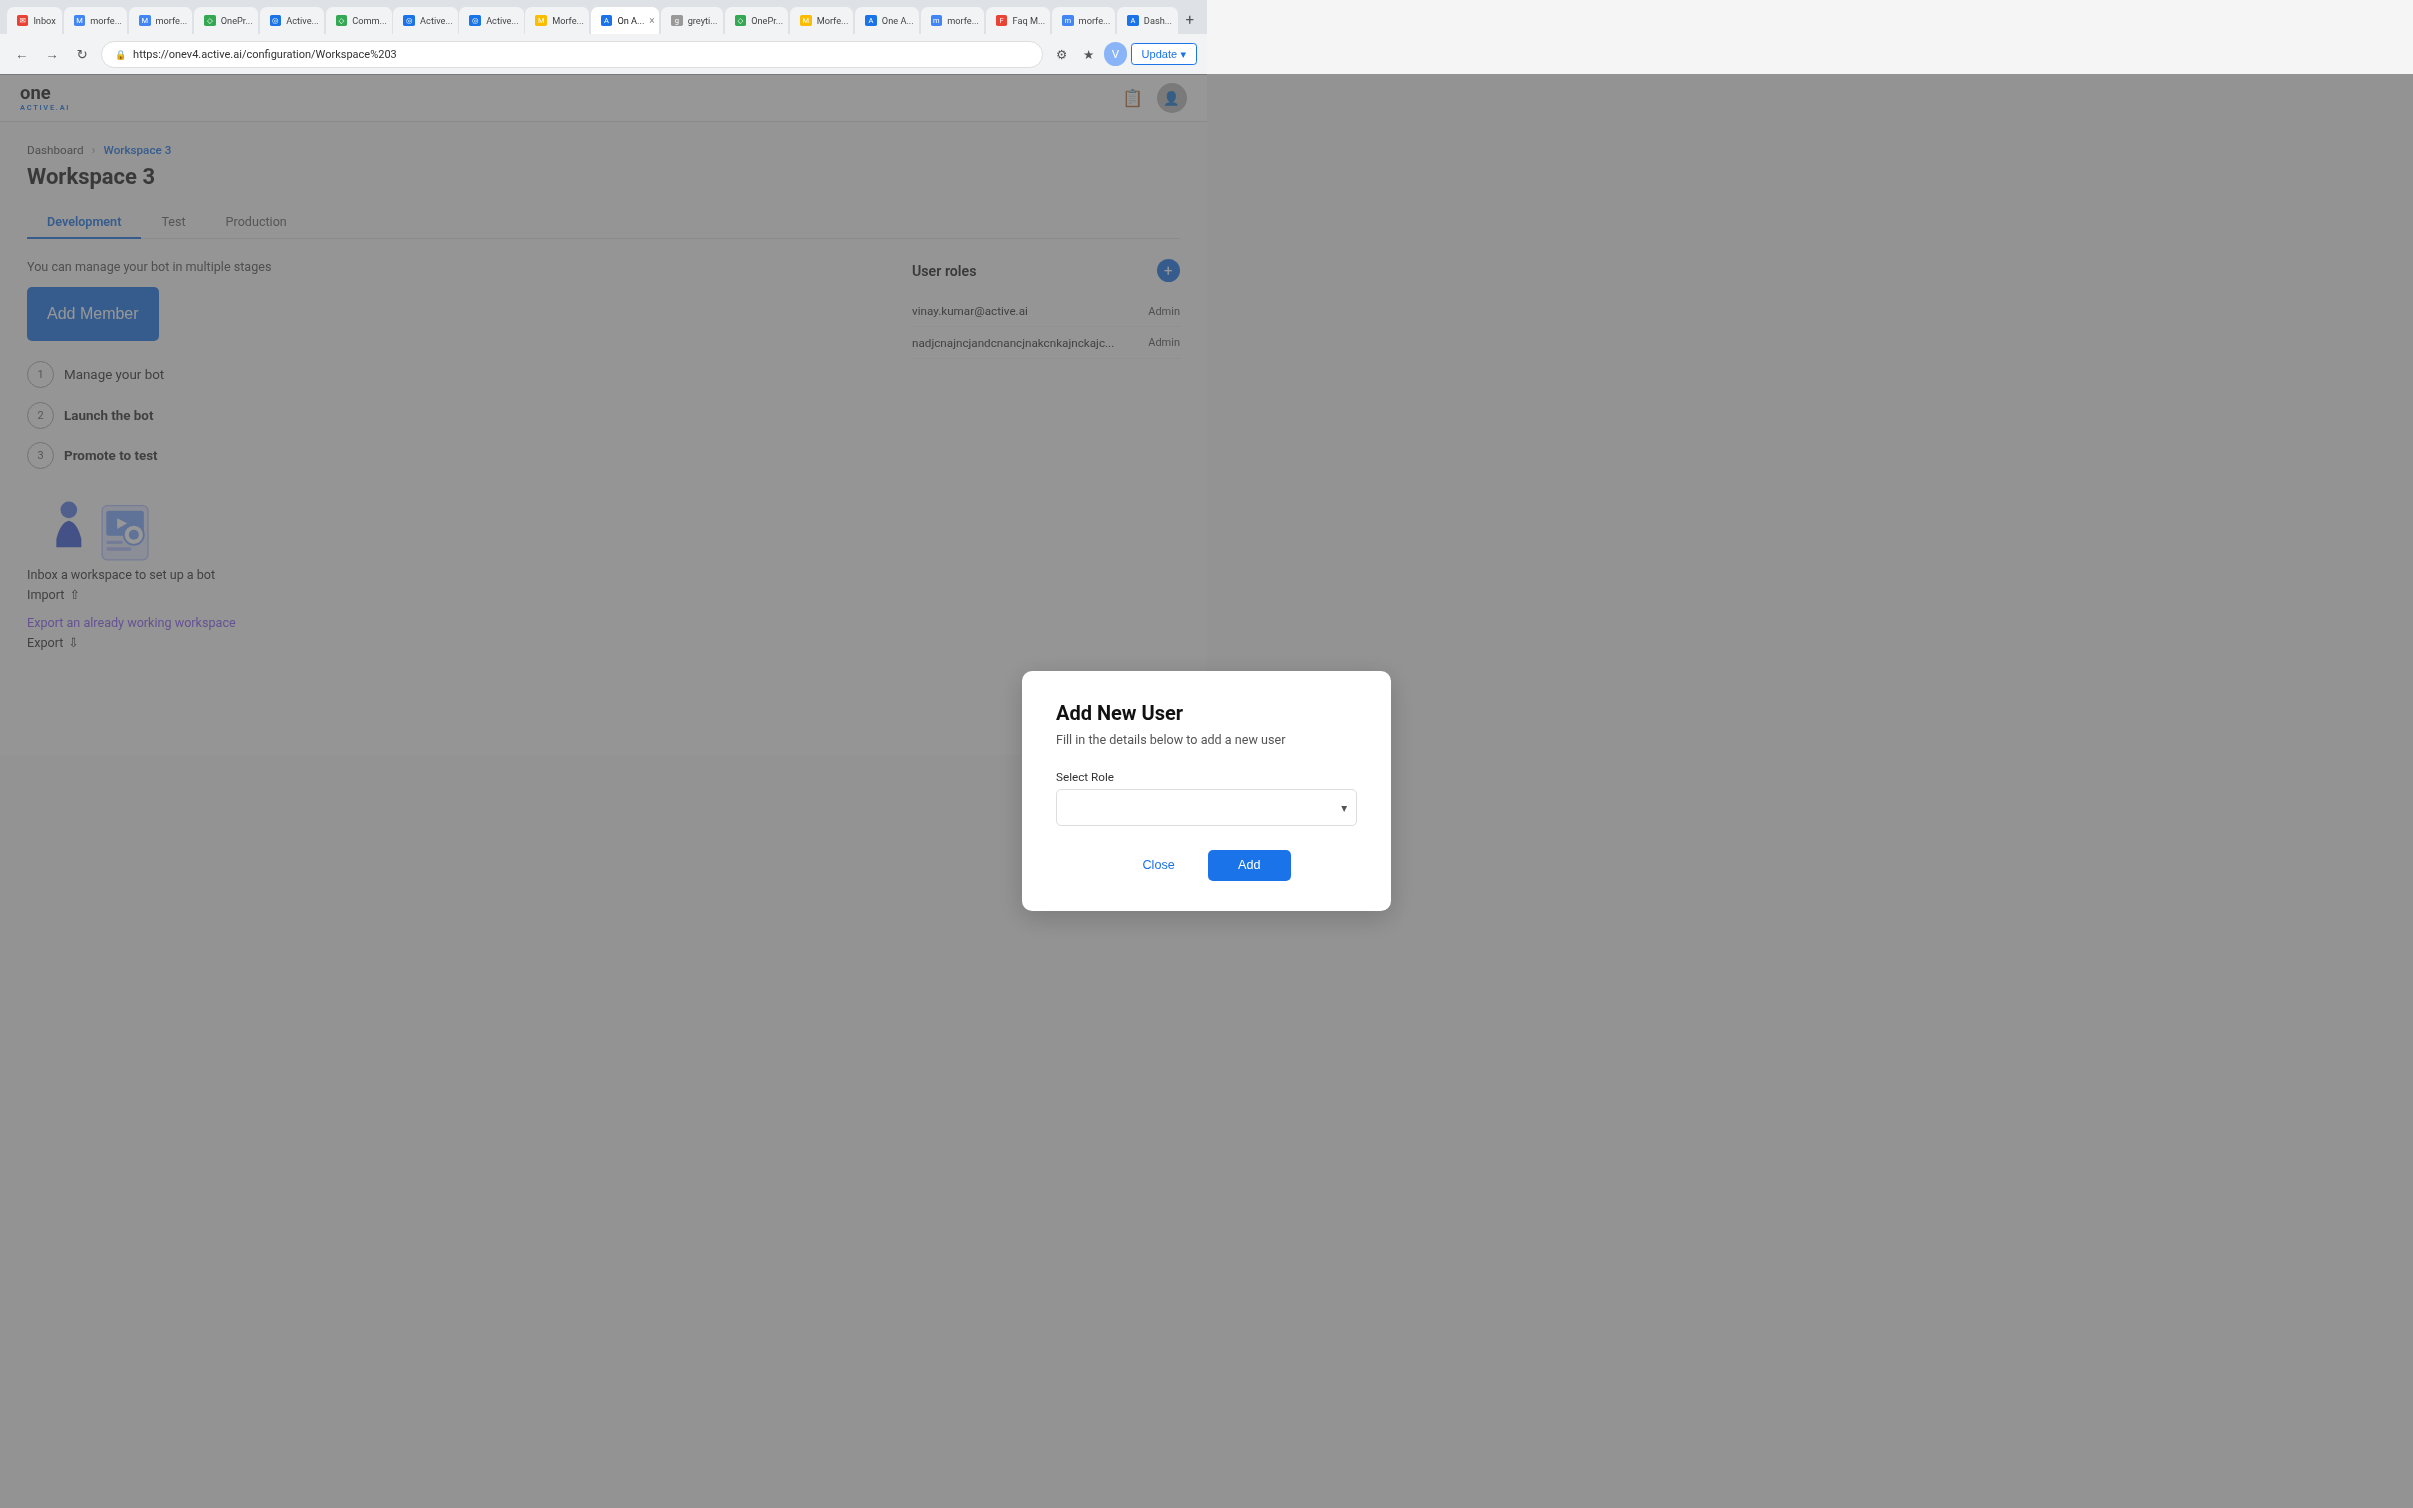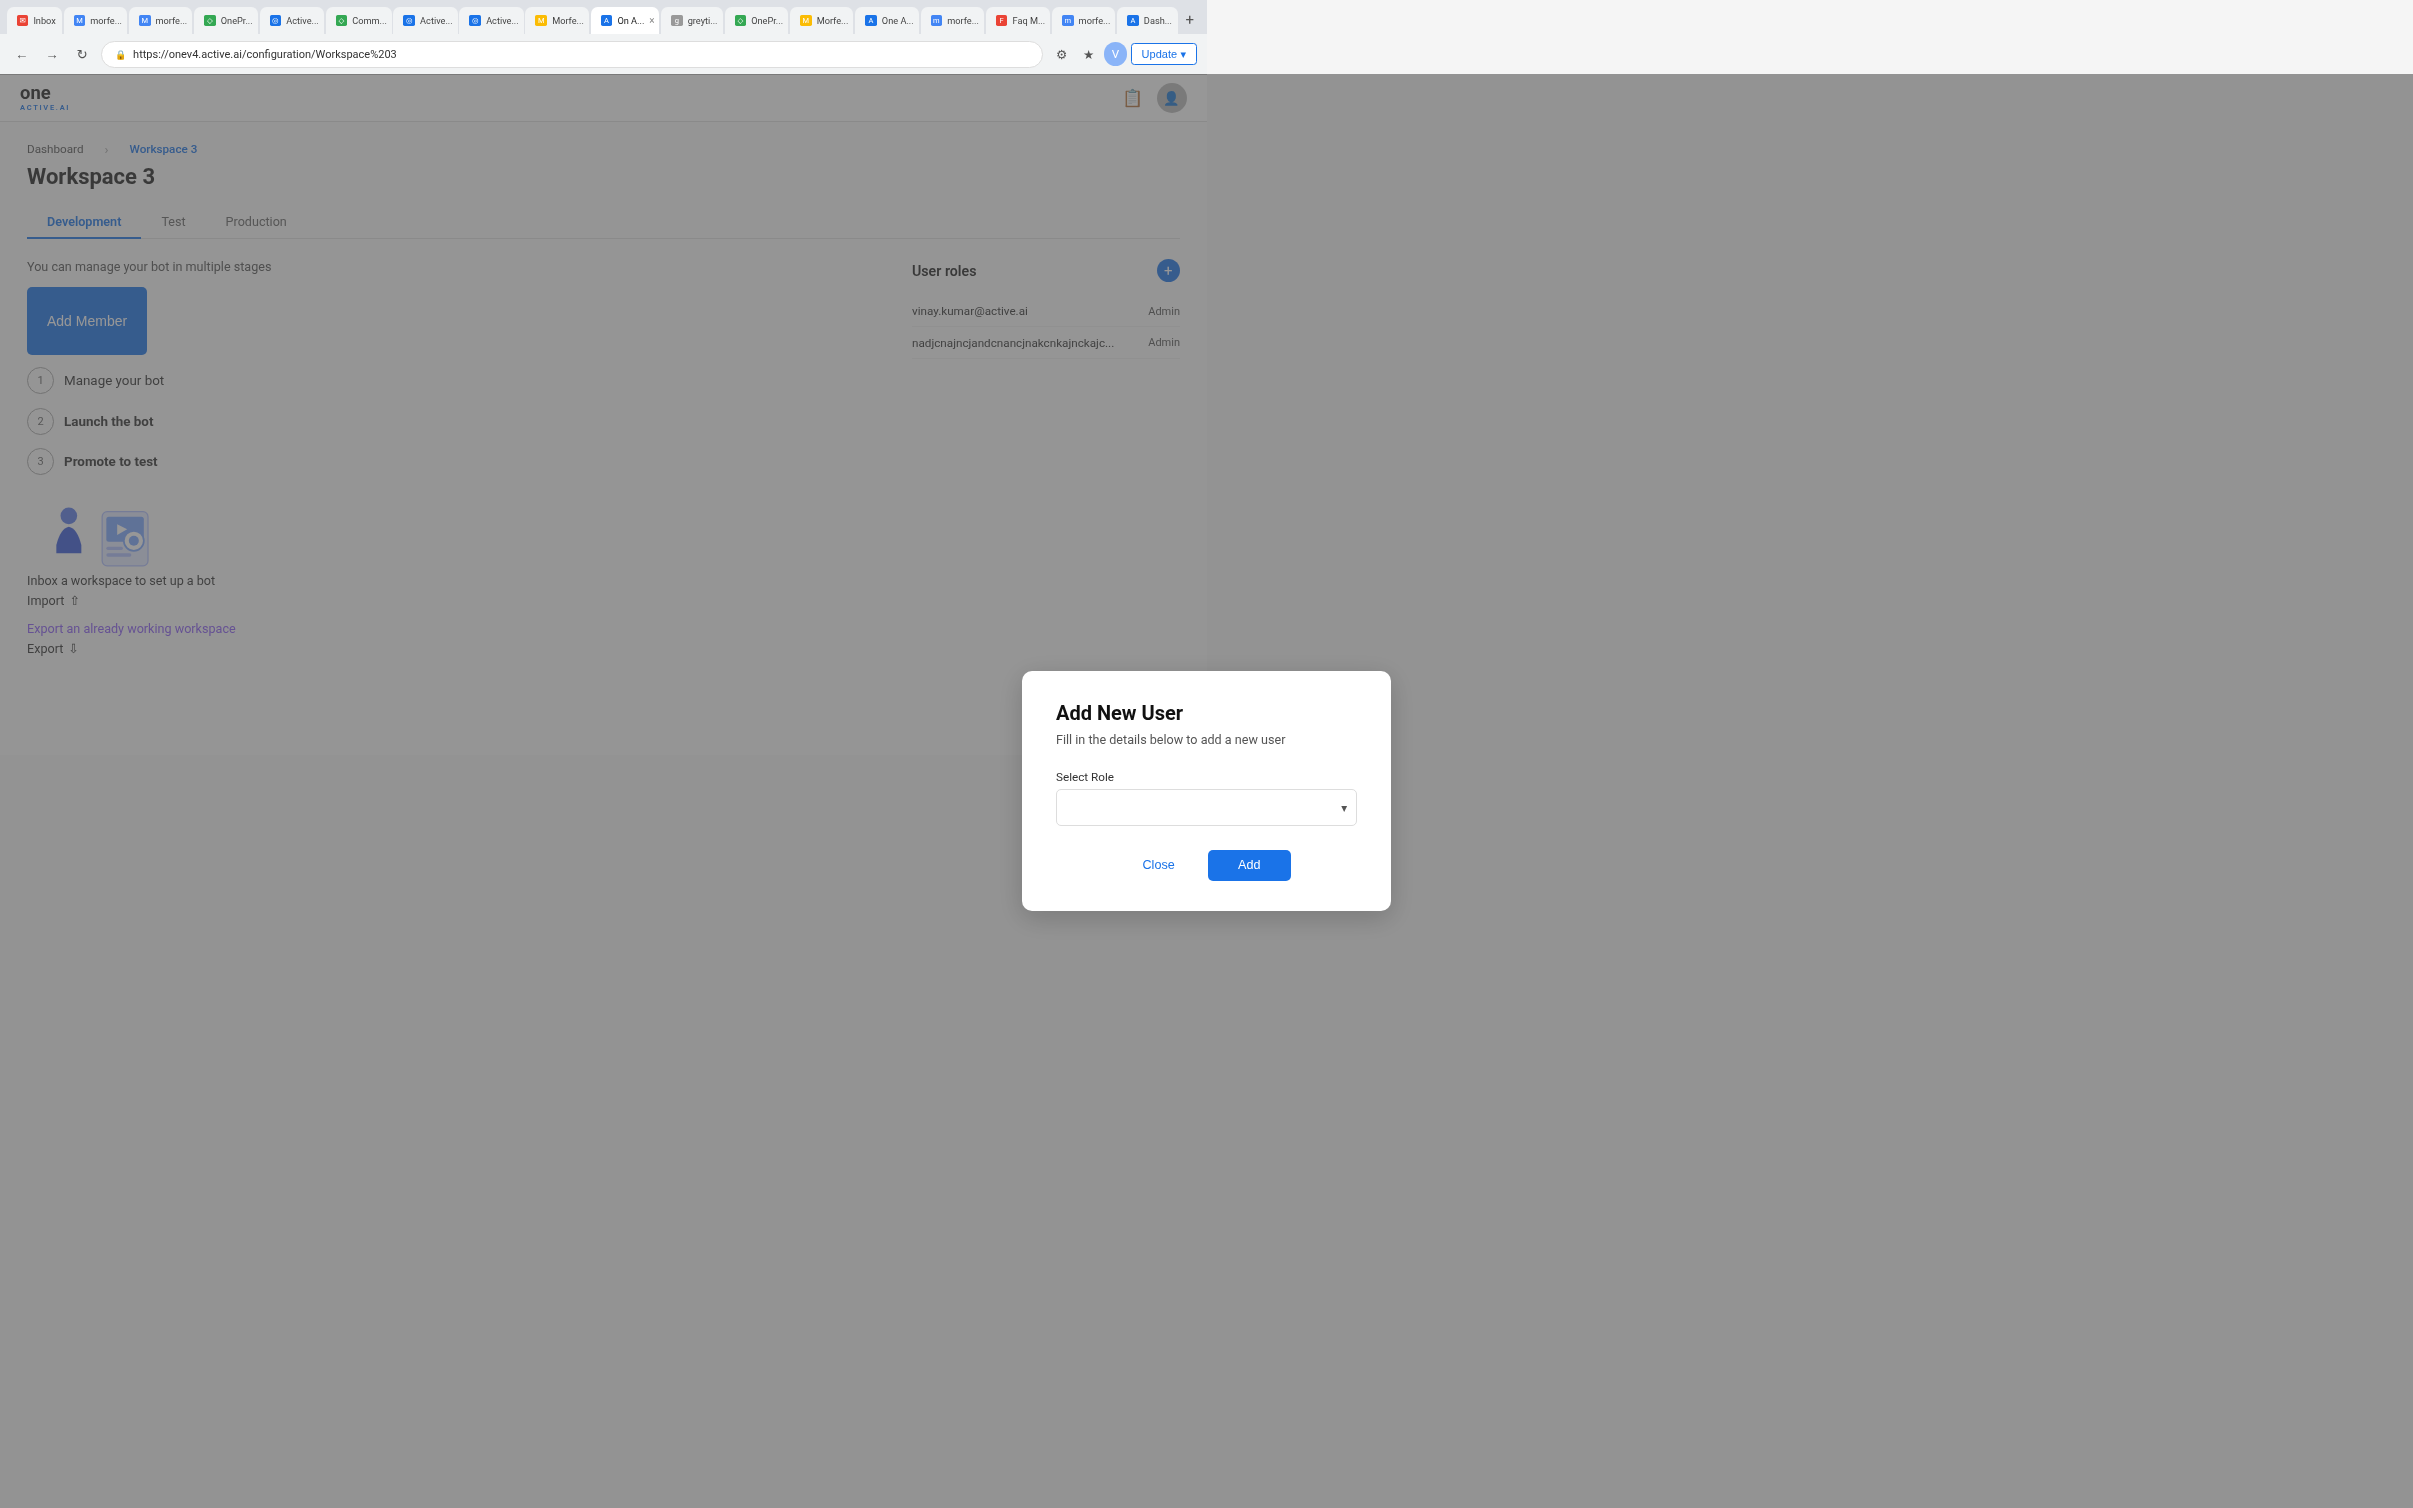--- a/index.html
+++ b/index.html
@@ -208,21 +208,22 @@
       cursor: pointer;
     }
 
     
     .page-content {
       padding: 20px 27px;
       flex: 1;
     }
     .breadcrumb {
       display: flex;
-      gap: 21px;
+      align-items: center;
+      gap: 8px;
       font-size: 11.7px;
       color: #555;
       margin-bottom: 6.7px;
     }
     .breadcrumb-link {
       color: #555;
       cursor: pointer;
     }
     .breadcrumb-sep {
       color: #aaa;
@@ -275,24 +276,24 @@
       color: #555;
       font-size: 12.6px;
       margin-bottom: 13.4px;
     }
 
     .add-member-btn {
       background: #1a73e8;
       color: #fff;
       border: none;
       border-radius: 5px;
-      padding: 26px 20px;
-      font-size: 14px;
-      cursor: pointer;
-      margin-bottom: 12px;
+      padding: 18px 20px;
+      font-size: 16px;
+      cursor: pointer;
+      margin-bottom: 20px;
     }
 
     .steps-list {
       list-style: none;
       display: flex;
       flex-direction: column;
       gap: 13.4px;
       margin-bottom: 20px;
     }
     .step-item {

